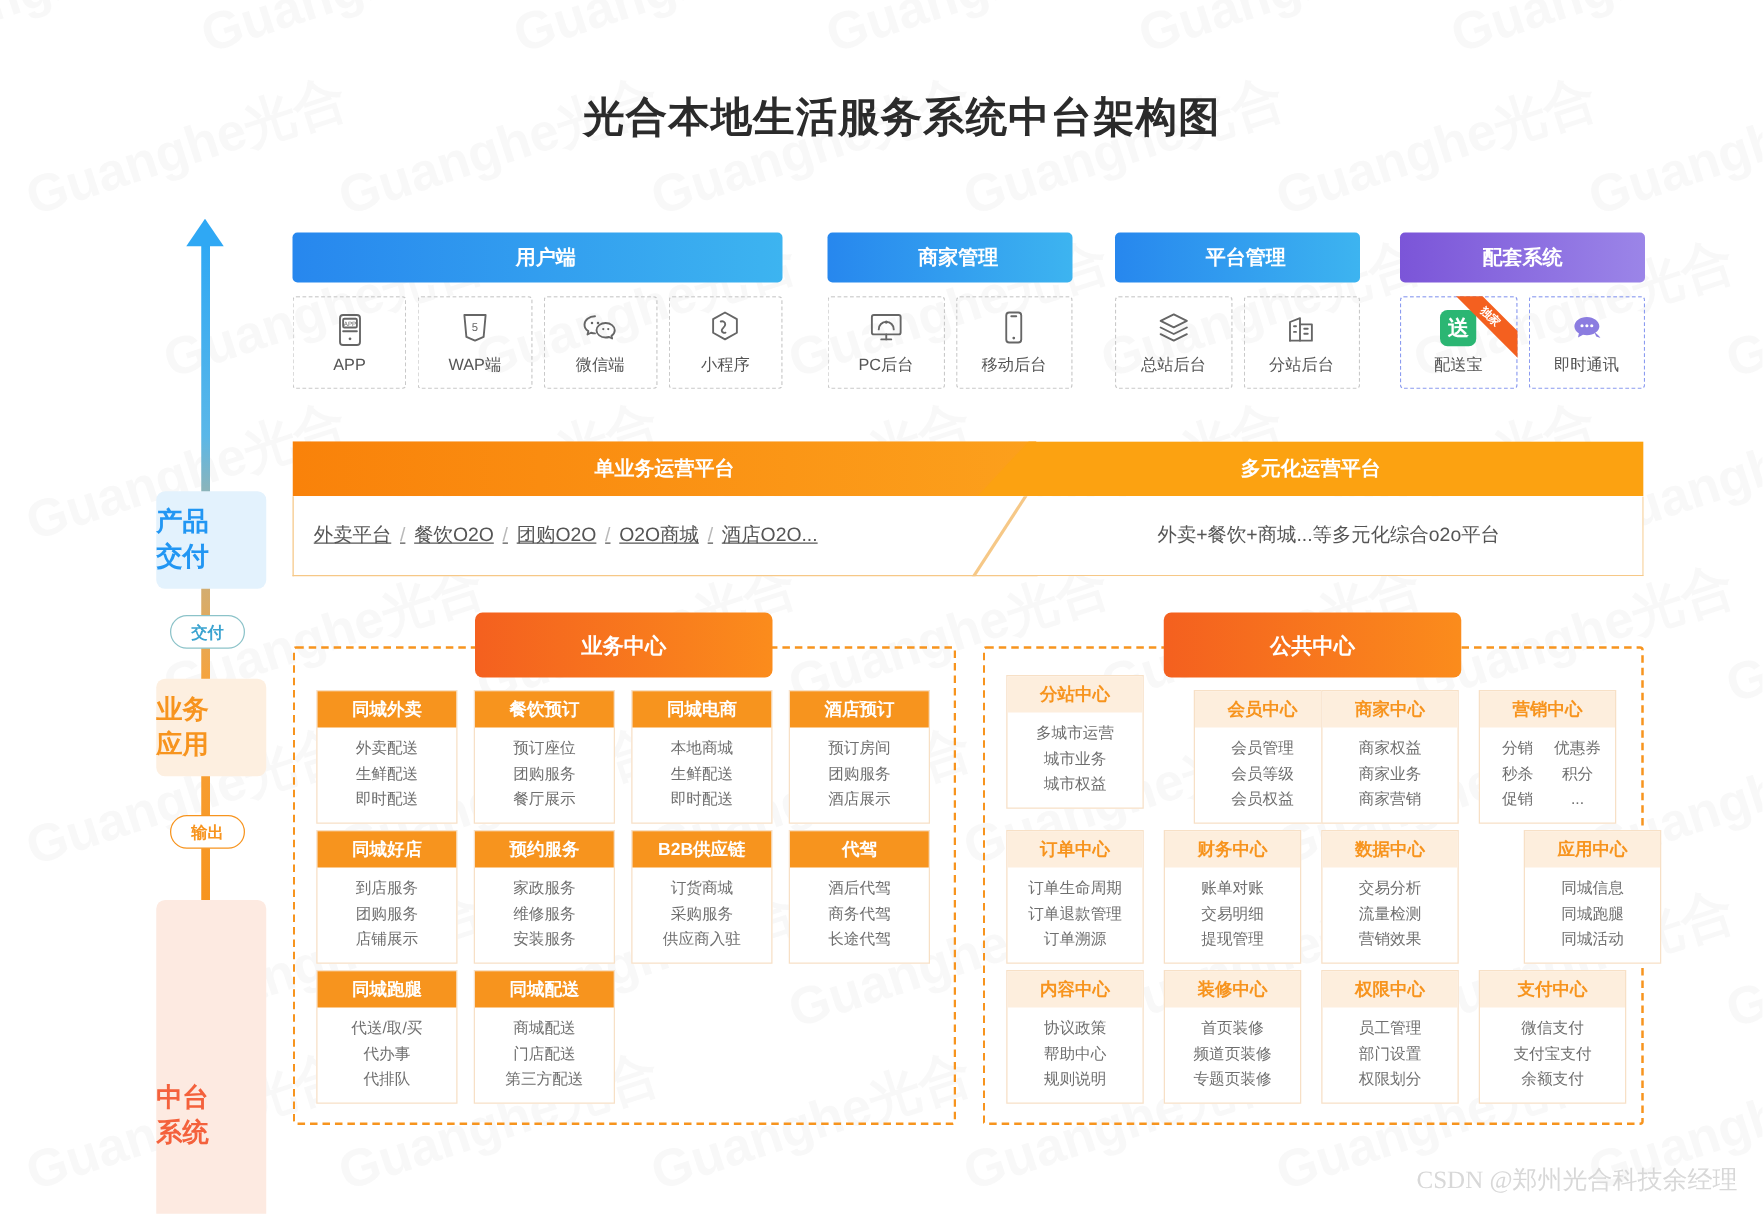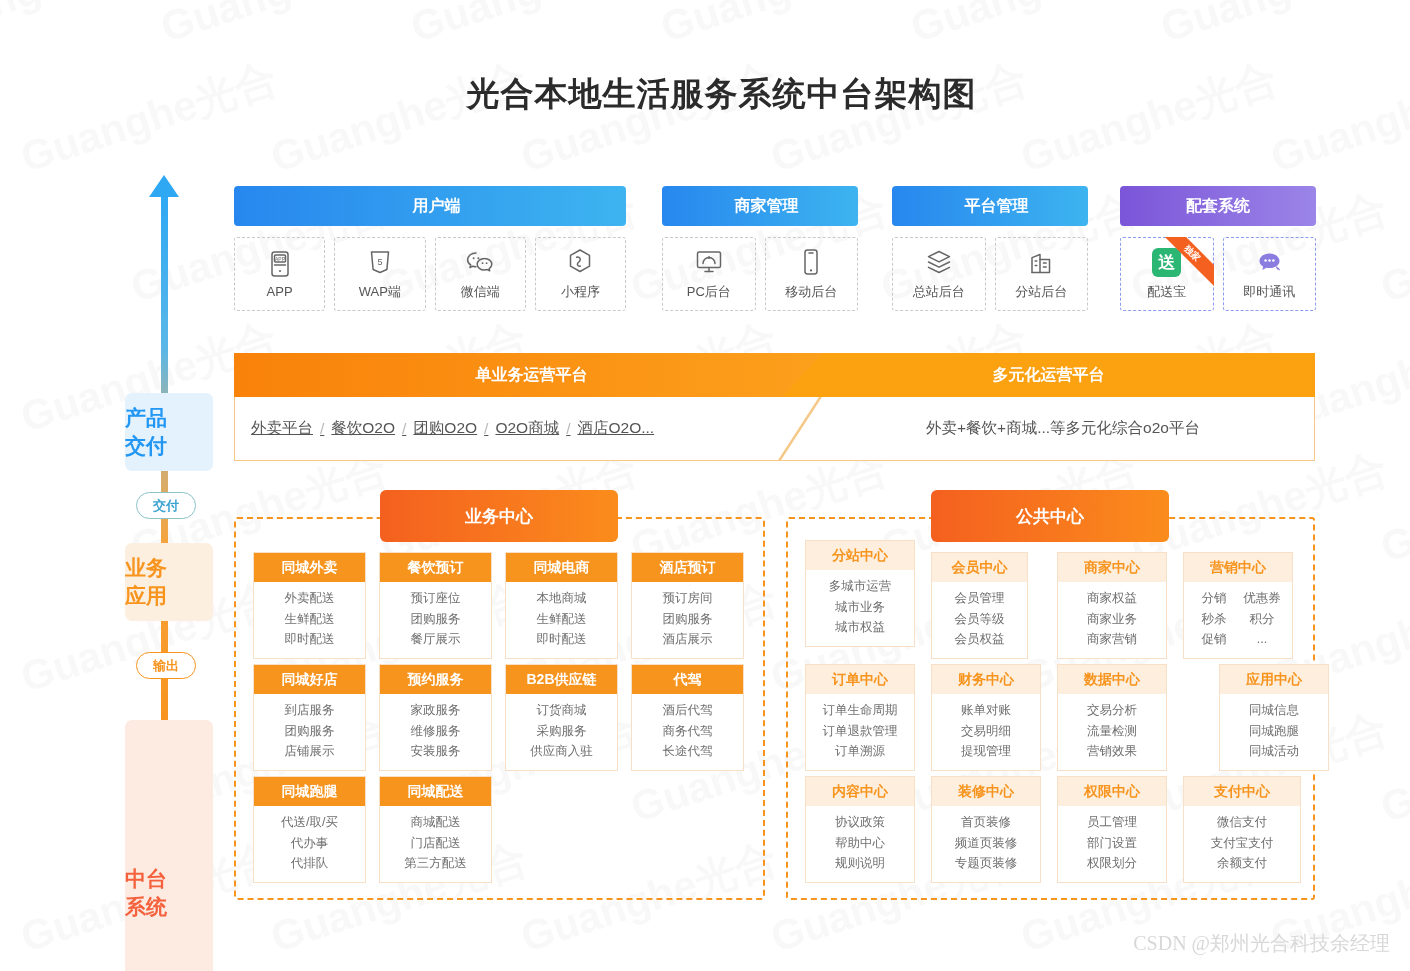--- a/index.html
+++ b/index.html
@@ -426,21 +426,21 @@
   <div class="sect-title" style="left:931px;top:490px;width:238px;">公共中心</div>
   <div id="pubHost">
       <div class="card pub" style="left: 805px; top: 540px; width: 110px;">
         <div class="ch">分站中心</div>
         <div class="cb">
           <div class="it">多城市运营</div>
           <div class="it">城市业务</div>
           <div class="it">城市权益</div>
         </div>
       </div>
-      <div class="card pub" style="left: 931px; top: 552px; width: 97px;">
+      <div class="card pub" style="left: 955px; top: 552px; width: 110px;">
         <div class="ch">会员中心</div>
         <div class="cb">
           <div class="it">会员管理</div>
           <div class="it">会员等级</div>
           <div class="it">会员权益</div>
         </div>
       </div>
       <div class="card pub" style="left: 1057px; top: 552px; width: 110px;">
         <div class="ch">商家中心</div>
         <div class="cb">

